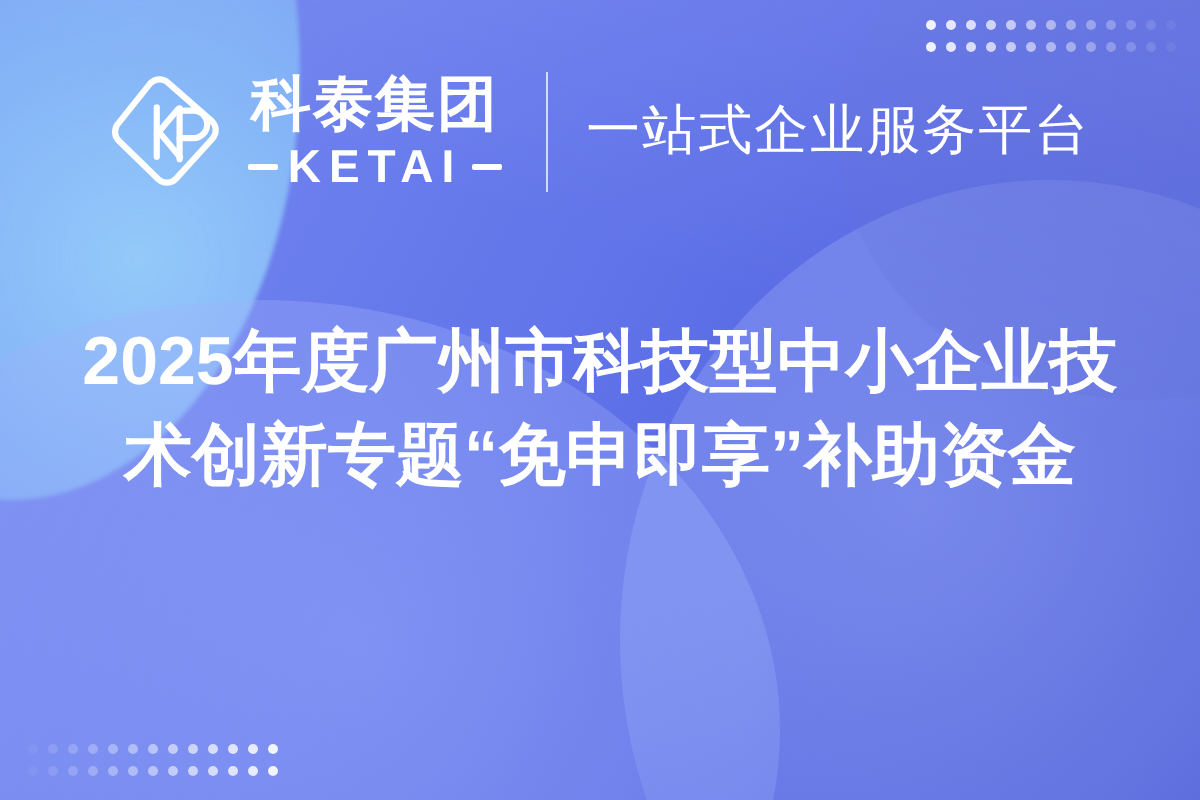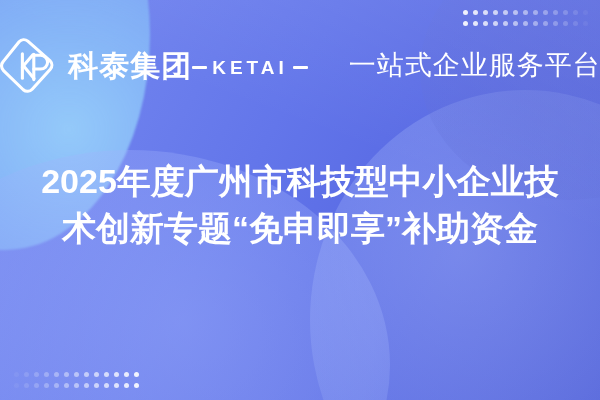--- a/index.html
+++ b/index.html
@@ -83,41 +83,41 @@
     display: flex;
     align-items: center;
     justify-content: center;
   }
   #logo-block {
     display: flex;
     align-items: center;
     gap: 11px;
   }
   #logo-mark { width: 58px; height: 58px; display: block; }
-  #logo-word { display: flex; flex-direction: row; align-items: center; }
+  #logo-word { display: flex; flex-direction: column; align-items: center; }
   #logo-cn {
     color: #ffffff;
     font-size: 30px;
     font-weight: 700;
     letter-spacing: 1px;
     line-height: 1.04;
     white-space: nowrap;
   }
   #logo-en-row {
     display: flex;
     align-items: center;
     gap: 5px;
     margin-top: 3px;
     width: 100%;
     justify-content: center;
   }
   .logo-dash { height: 3px; width: 15px; background: #ffffff; border-radius: 1px; }
   #logo-en {
     color: #ffffff;
-    font-size: 19px;
+    font-size: 23px;
     font-weight: 700;
     letter-spacing: 4px;
     line-height: 1;
     white-space: nowrap;
   }
 
   #header-divider {
     width: 1px;
     height: 60px;
     background: rgba(255,255,255,0.72);

